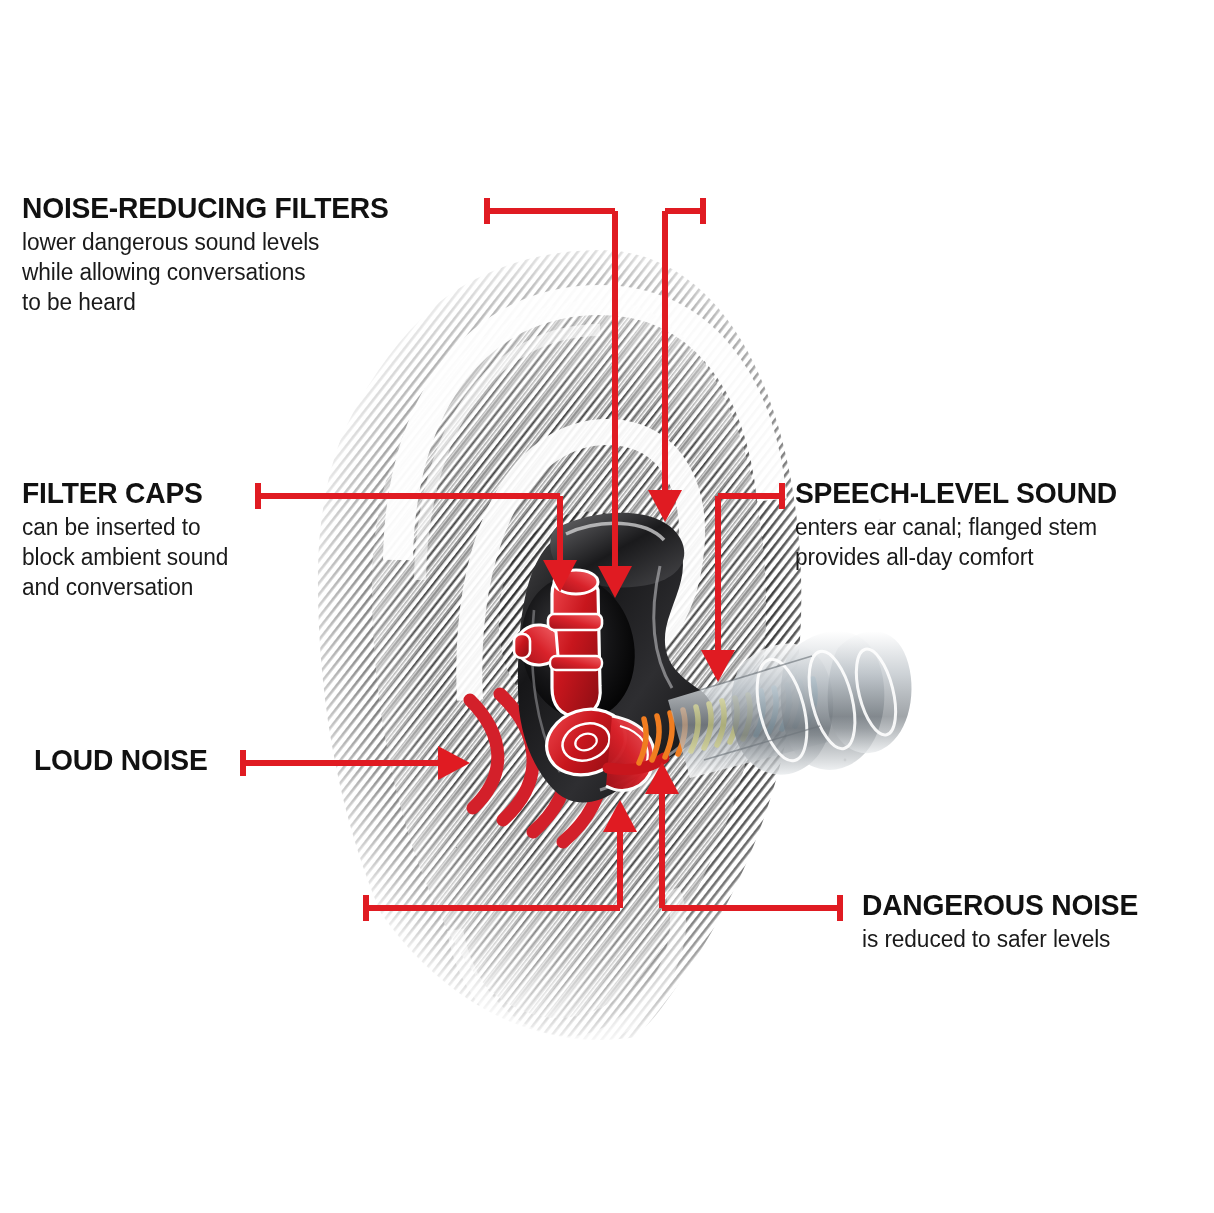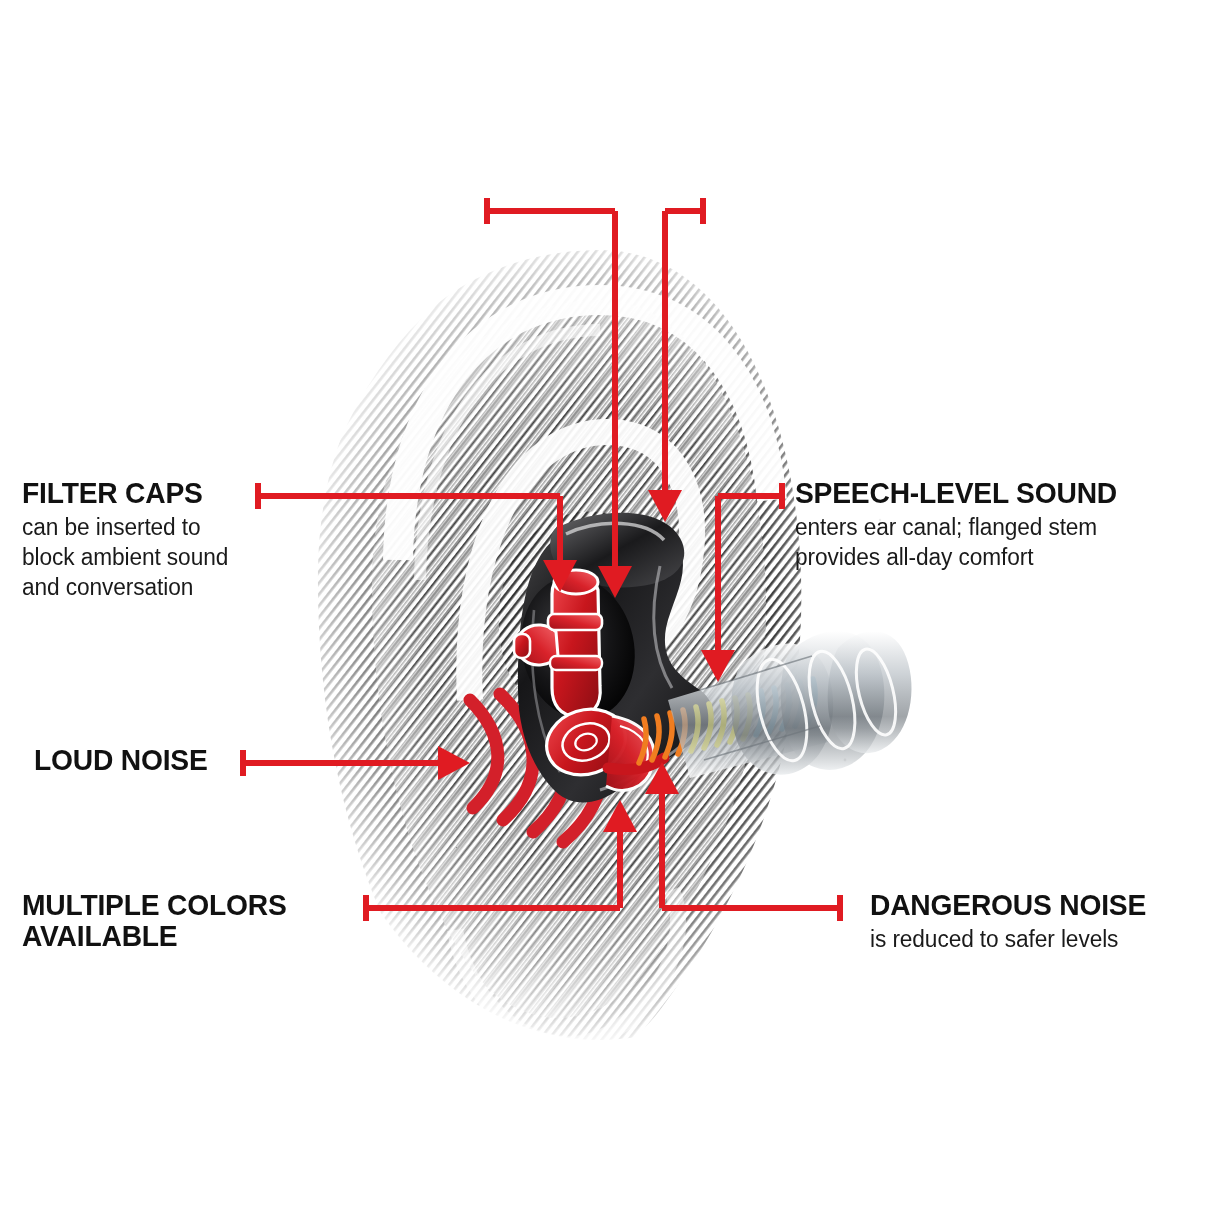--- a/index.html
+++ b/index.html
@@ -50,21 +50,21 @@
     margin-top:3px;
   }
 
   
   #c-filters   { left:22px;  top:193px; }
   #c-earlock   { left:722px; top:193px; }
   #c-caps      { left:22px;  top:478px; }
   #c-speech    { left:795px; top:478px; }
   #c-loud      { left:34px;  top:745px; }
   #c-colors    { left:22px;  top:890px; }
-  #c-danger    { left:862px; top:890px;margin-left:8px; }
+  #c-danger    { left:862px; top:890px; }
 
   #c-loud .hd { font-size:30px; }
 </style>
 </head>
 <body>
 
 <div id="stage">
 
   <svg id="art" viewBox="0 0 1214 1213">
     <defs>
@@ -354,20 +354,28 @@
 
       <g>
         <line x1="840" y1="895" x2="840" y2="921"></line>
         <line x1="840" y1="908" x2="662" y2="908"></line>
         <line x1="662" y1="908" x2="662" y2="790"></line>
         <polygon points="662,762 645,794 679,794" stroke="none"></polygon>
       </g>
     </g>
   </svg>
 
+  <div class="callout" id="c-filters">
+    <div class="hd">NOISE-REDUCING FILTERS</div>
+    <div class="sub">
+      <div>lower dangerous sound levels</div>
+      <div>while allowing conversations</div>
+      <div>to be heard</div>
+    </div>
+  </div>
 
 
   <div class="callout right-col" id="c-speech">
     <div class="hd">SPEECH-LEVEL SOUND</div>
     <div class="sub">
       <div>enters ear canal; flanged stem</div>
       <div>provides all-day comfort</div>
     </div>
   </div>
 
@@ -377,24 +385,20 @@
       <div>can be inserted to</div>
       <div>block ambient sound</div>
       <div>and conversation</div>
     </div>
   </div>
 
   <div class="callout" id="c-loud">
     <div class="hd">LOUD NOISE</div>
   </div>
 
-  <div class="callout" id="c-colors">
-    <div class="hd">MULTIPLE COLORS</div>
-    <div class="hd">AVAILABLE</div>
-  </div>
 
   <div class="callout right-col" id="c-danger">
     <div class="hd">DANGEROUS NOISE</div>
     <div class="sub">
       <div>is reduced to safer levels</div>
     </div>
   </div>
 
 </div>
 

